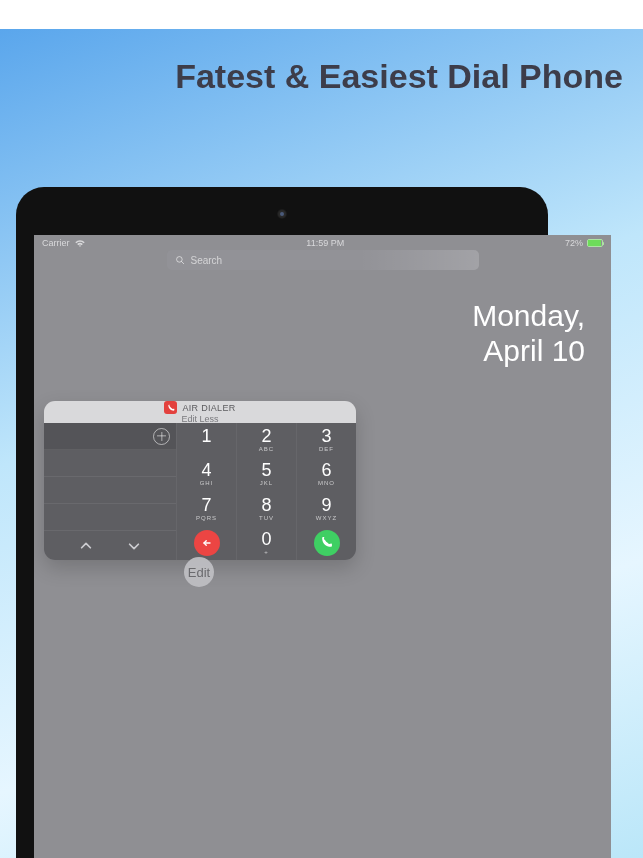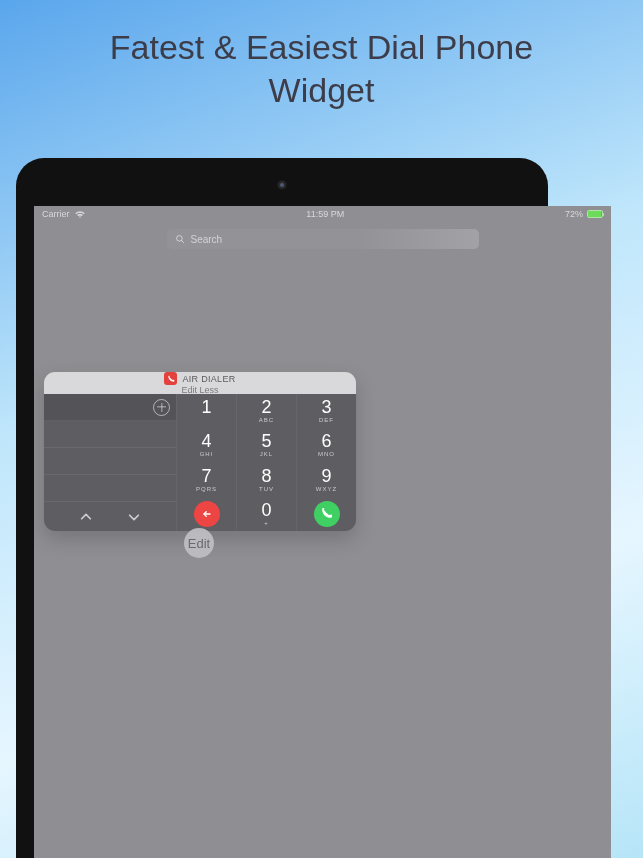--- a/index.html
+++ b/index.html
@@ -4,26 +4,27 @@
 <style>
   * { margin: 0; padding: 0; box-sizing: border-box; -webkit-font-smoothing: antialiased; }
   html, body { width: 643px; height: 858px; overflow: hidden; font-family: -apple-system, "Helvetica Neue", Arial, sans-serif; }
   
   .page {
     width: 643px; height: 858px;
     background: linear-gradient(160deg, #5aa6ec 0%, #bfe6fb 40%, #e6f6ff 70%, #b6e5f8 100%);
     position: relative;
   }
   .hero-title {
-    text-align: center;
+    text-align: right;
     padding: 26px 20px 0;
     font-size: 34px;
-    font-weight: 400;
+    font-weight: 700;
     color: #3d3d4a;
     line-height: 1.25;
+    margin-top: 29px;
   }
   
   .device {
     position: absolute;
     left: 16px;
     top: 158px;
     width: 532px;
     height: 700px;
     background: #111;
     border-radius: 28px 28px 0 0;
@@ -78,21 +79,21 @@
     border-radius:1px;
   }
   .battery .fill{
     position:absolute; left:0; top:0; bottom:0; width:95%;
     background:#6edc5a;
   }
   
   .search-row {
     display:flex;
     justify-content:center;
-    margin-top: 10px;
+    margin-top: 2px;
   }
   .search-pill {
     width: 312px;
     height: 20px;
     background: rgba(150,150,155,0.55);
     border-radius: 5px;
     display:flex;
     align-items:center;
     gap:6px;
     padding: 0 8px;
@@ -236,21 +237,20 @@
     align-items:center;
     justify-content:center;
   }
 </style>
 </head>
 <body>
 
 <div class="page">
   <div class="hero-title">
     <span>Fatest &amp; Easiest Dial Phone</span><br>
-    <span>Widget</span>
   </div>
 
   <div class="device">
     <div class="camera"></div>
     <div class="screen">
 
       <div class="status-bar">
         <div class="status-left">
           <span>Carrier</span>
           <svg class="wifi-icon" viewBox="0 0 14 10" width="12" height="9">
@@ -270,20 +270,24 @@
         <div class="search-pill">
           <svg class="mag-icon" viewBox="0 0 16 16">
             <circle cx="7" cy="7" r="4.5" fill="none" stroke="rgba(255,255,255,0.6)" stroke-width="1.5"></circle>
             <line x1="10.5" y1="10.5" x2="14" y2="14" stroke="rgba(255,255,255,0.6)" stroke-width="1.5" stroke-linecap="round"></line>
           </svg>
           <span>Search</span>
           <span class="shine"></span>
         </div>
       </div>
 
+      <div class="big-date">
+        <div class="l1">Monday,</div>
+        <div class="l2">April 10</div>
+      </div>
 
       <div class="widget">
         <div class="widget-header">
           <div class="wh-left">
             <div class="app-icon">
               <svg width="8" height="8" viewBox="0 0 24 24">
                 <path d="M6 2c-1 0-2 1-2 2 0 9 7 16 16 16 1 0 2-1 2-2v-3c0-.6-.4-1-1-1l-4 .7c-.4.1-.8 0-1-.3l-2-2c-2-1-3.5-2.5-4.5-4.5l-2-2c-.3-.3-.4-.7-.3-1L8 3c0-.6-.4-1-1-1H6z" fill="#fff"></path>
               </svg>
             </div>
             <span class="wh-title">AIR DIALER</span>

